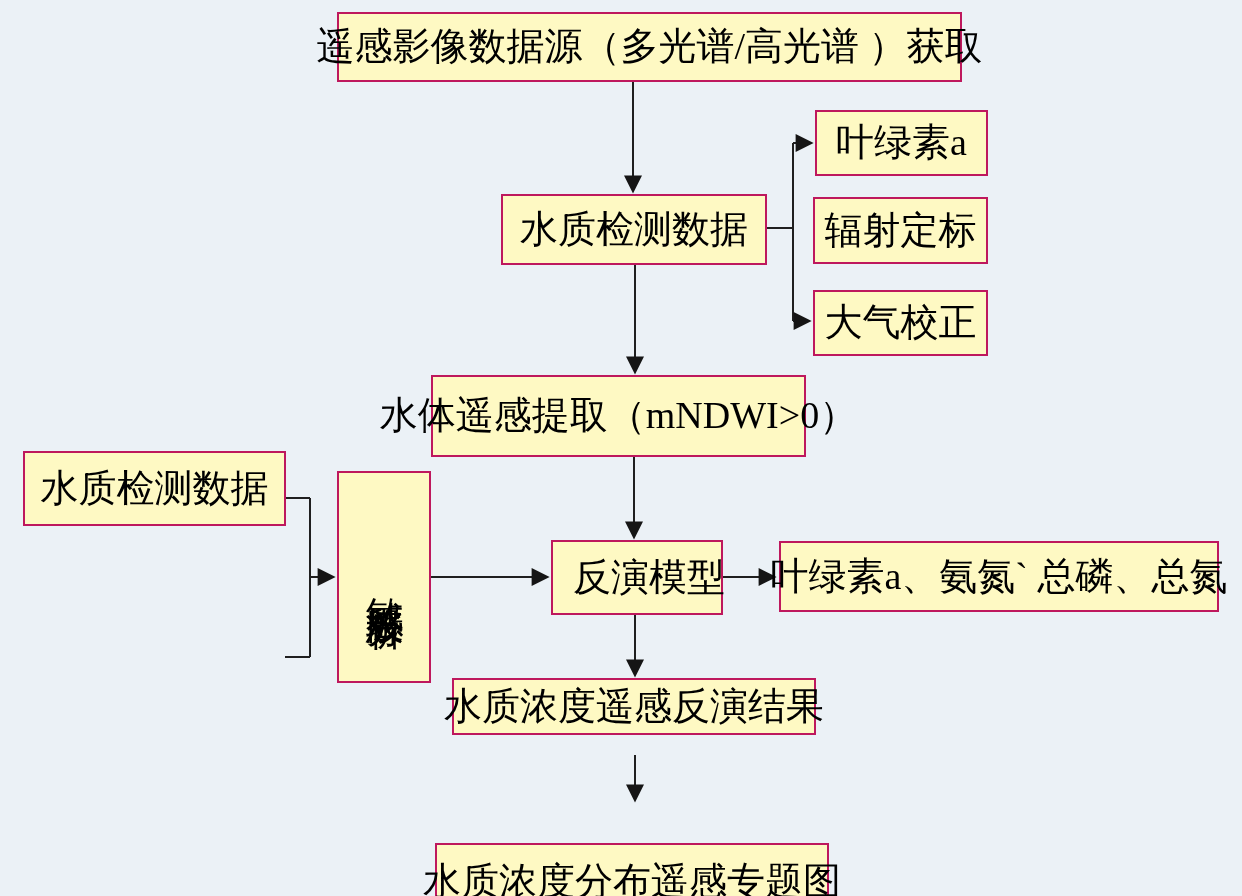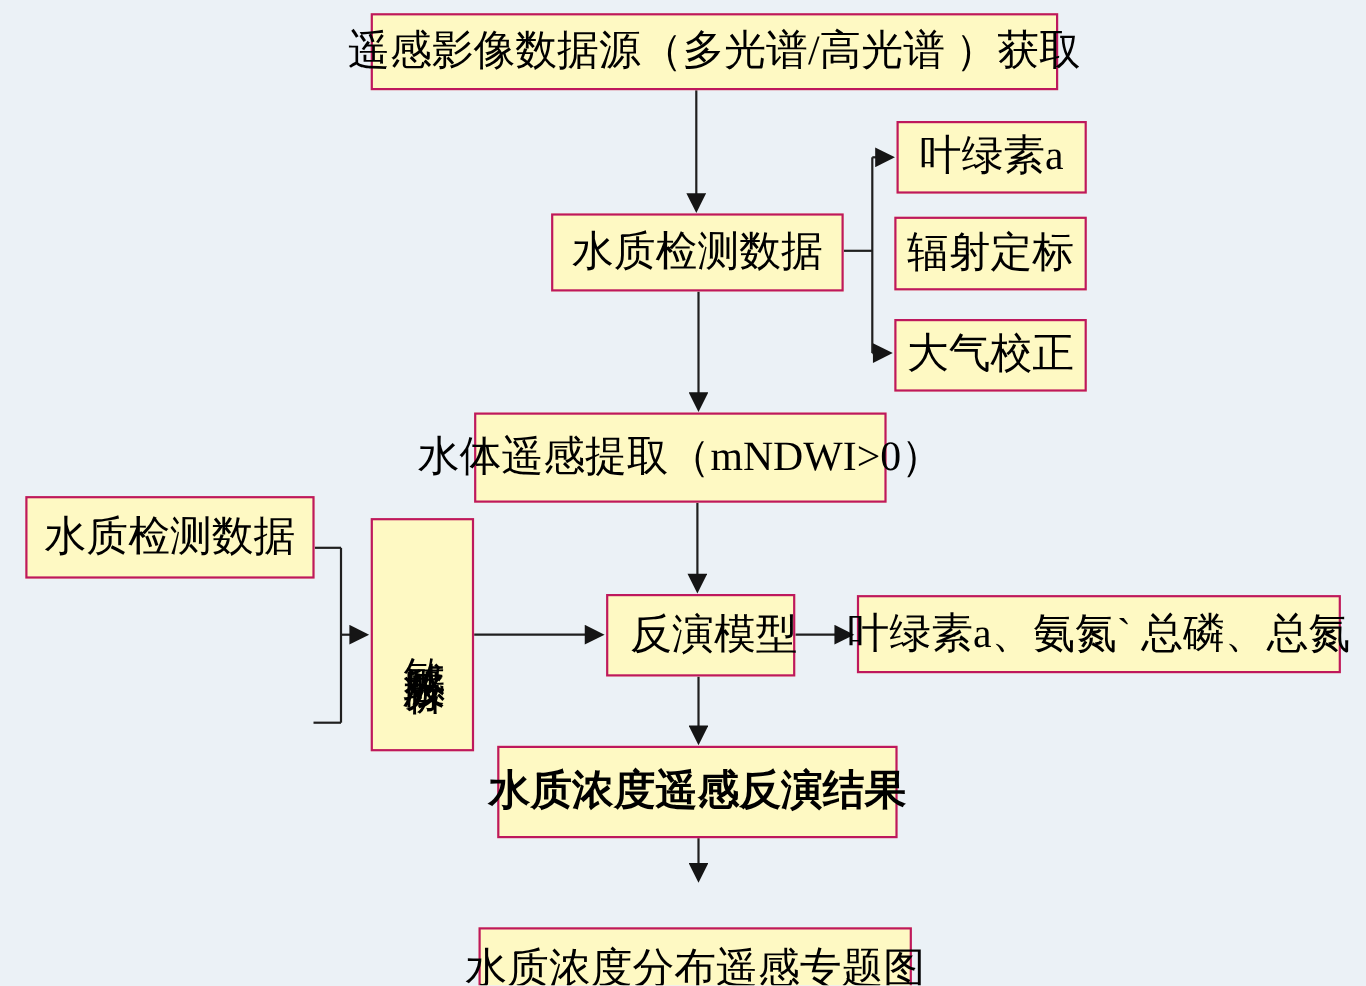--- a/index.html
+++ b/index.html
@@ -43,21 +43,21 @@
   .n-preproc   { left: 501px; top: 194px; width: 266px; height: 71px; }
   .n-geo       { left: 815px; top: 110px; width: 173px; height: 66px; }
   .n-radio     { left: 813px; top: 197px; width: 175px; height: 67px; }
   .n-atmos     { left: 813px; top: 290px; width: 175px; height: 66px; }
   .n-water     { left: 431px; top: 375px; width: 375px; height: 82px; }
   .n-detect    { left: 23px;  top: 451px; width: 263px; height: 75px; }
   .n-spectra   { left: 23px;  top: 624px; width: 262px; height: 75px; }
   .n-band      { left: 337px; top: 471px; width: 94px;  height: 212px; }
   .n-model     { left: 551px; top: 540px; width: 172px; height: 75px; padding-left: 24px; }
   .n-params    { left: 779px; top: 541px; width: 440px; height: 71px; }
-  .n-result    { left: 452px; top: 678px; width: 364px; height: 84px; font-weight: bold; }
+  .n-result    { left: 452px; top: 678px; width: 364px; height: 57px; }
   .n-thematic  { left: 435px; top: 803px; width: 394px; height: 78px; margin-top: 40px; }
 
   .n-band .label {
     writing-mode: vertical-rl;
     text-orientation: upright;
     letter-spacing: 3px;
   }
 </style>
 </head>
 <body>

